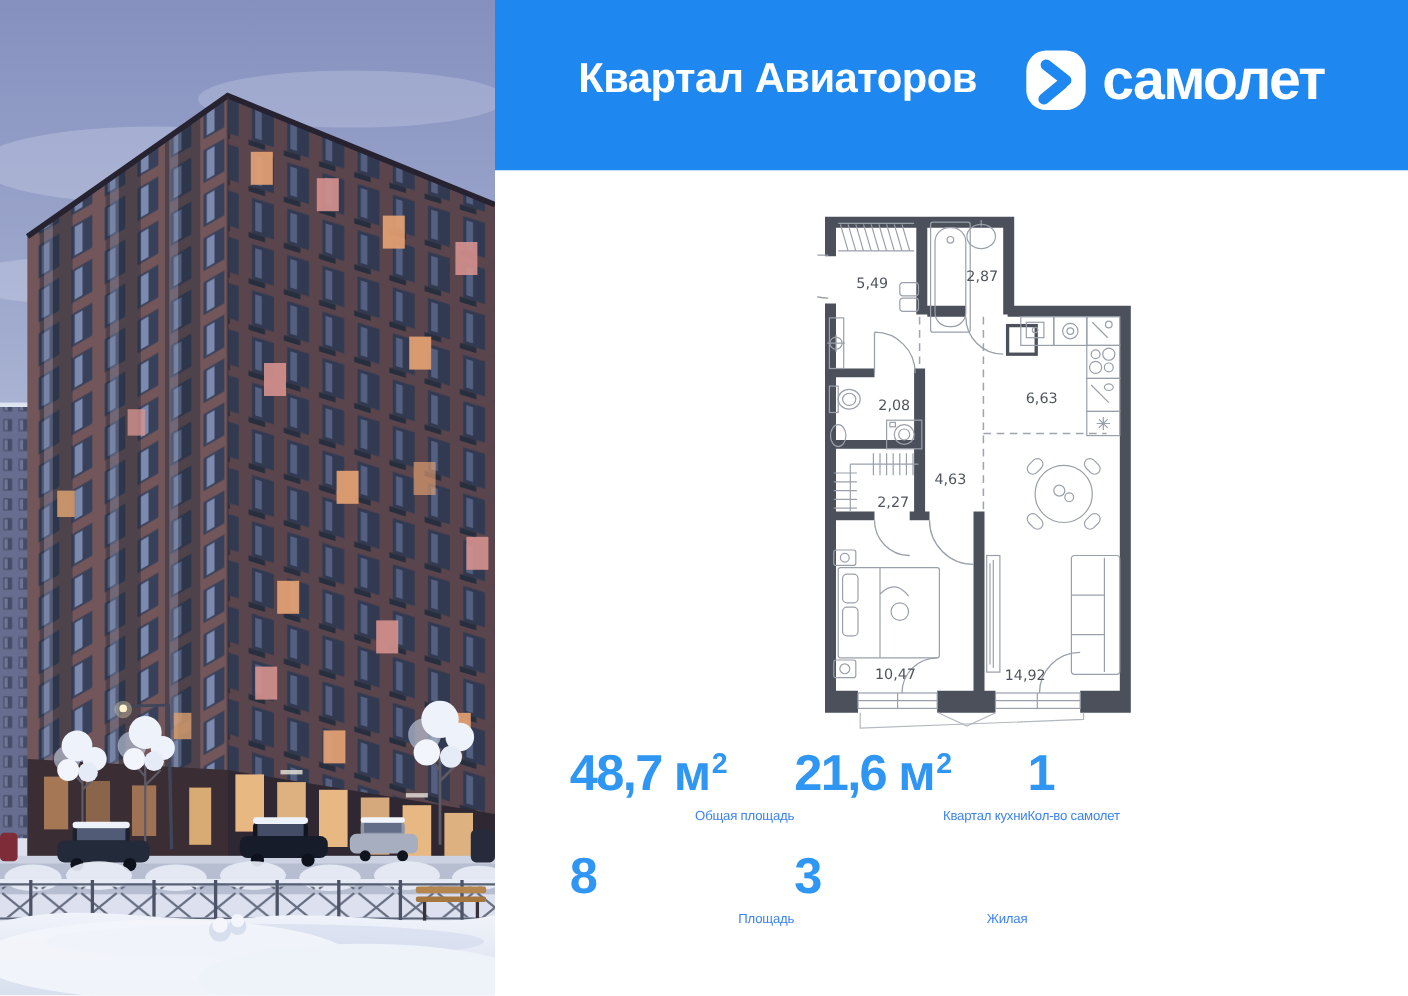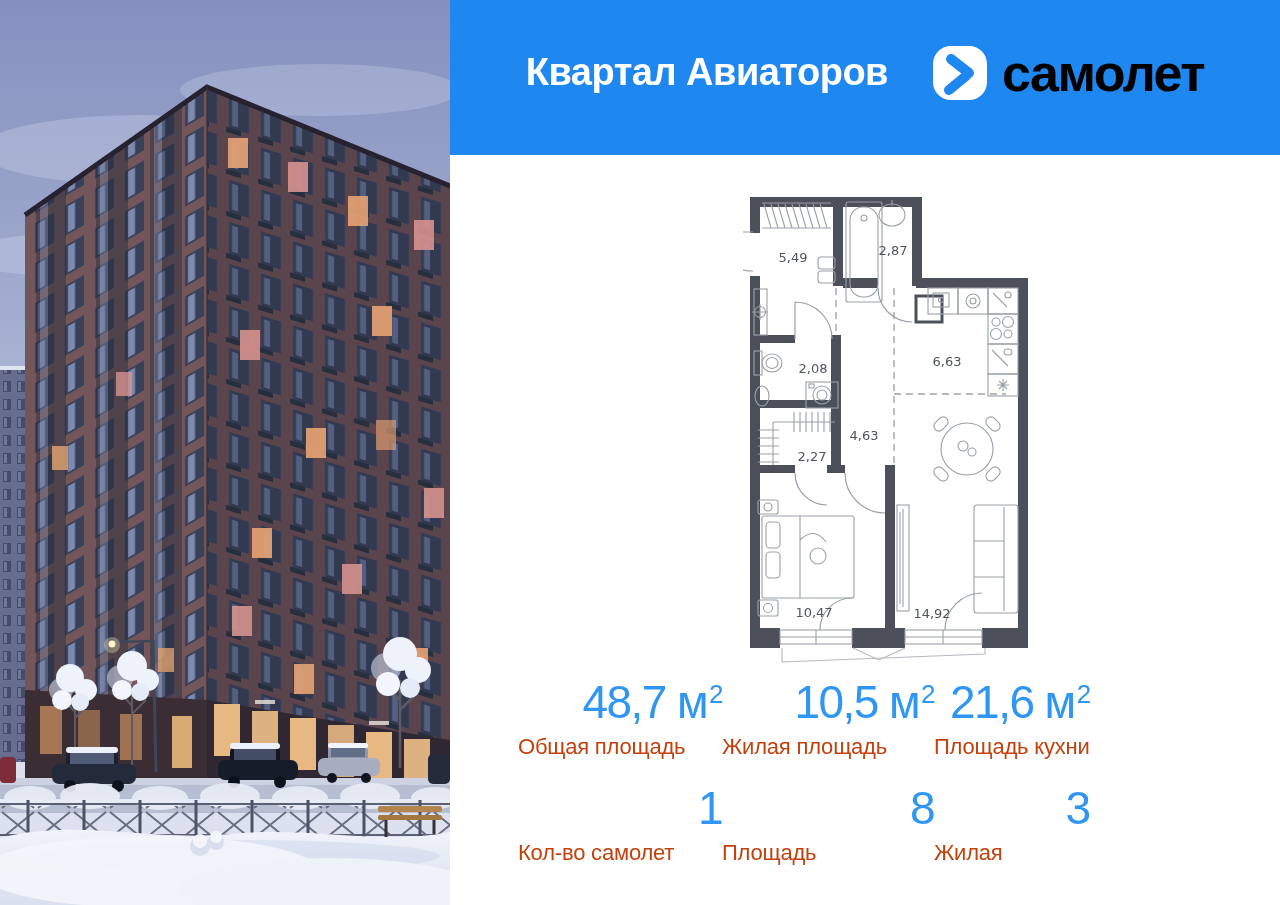--- a/index.html
+++ b/index.html
@@ -4,29 +4,29 @@
 <style>
   html,body{margin:0;padding:0;background:#fff;}
   .page{position:relative;width:1280px;height:905px;overflow:hidden;
         font-family:"Liberation Sans","DejaVu Sans",sans-serif;background:#fff;}
   .photo-pane{position:absolute;left:0;top:0;width:450px;height:905px;}
   .right-pane{position:absolute;left:450px;top:0;width:830px;height:905px;background:#fff;}
   .brand-header{height:155px;background:#1e87f0;display:flex;align-items:center;
                 justify-content:center;gap:44px;padding-bottom:10px;box-sizing:border-box;}
   .project-title{font-size:38px;font-weight:700;color:#fff;letter-spacing:-0.5px;white-space:nowrap;}
   .logo{display:flex;align-items:center;gap:14px;}
-  .logo-text{font-size:52px;font-weight:700;color:#000000;letter-spacing:-1.5px;line-height:1;}
+  .logo-text{font-size:52px;font-weight:700;color:#ffffff;letter-spacing:-1.5px;line-height:1;}
   .content{position:relative;height:838px;background:#fff;}
   .floor-plan-svg{position:absolute;left:293px;top:33px;}
   .stats{position:absolute;left:68px;top:524px;display:grid;
          grid-template-columns:204px 212px auto;row-gap:25px;}
-  .stat-value{font-size:46px;font-weight:400;letter-spacing:-1.5px;line-height:1;color:#2f96f3;text-align:right;}
+  .stat-value{font-size:46px;font-weight:700;letter-spacing:-1.5px;line-height:1;color:#2f96f3;}
   .stat-unit{margin-left:11px;}
   .stat-sup{font-size:26px;position:relative;top:-15px;margin-left:2px;}
-  .stat-label{font-size:22px;color:#c2410c;margin-top:9px;letter-spacing:-0.2px;}
+  .stat-label{font-size:12px;color:#3b82f6;margin-top:9px;letter-spacing:-0.2px;text-align:right;}
   svg text{font-family:"DejaVu Sans","Liberation Sans",sans-serif;}
 </style>
 </head>
 <body>
 
 <div class="page">
 
   <div class="photo-pane">
     <svg width="450" height="905" viewBox="0 0 450 905">
       <defs>
@@ -394,26 +394,22 @@
           <text x="932" y="618">14,92</text>
         </g>
       </svg>
 
       <div class="stats">
         <div class="stat-cell">
           <div class="stat-value"><span>48,7</span><span class="stat-unit">м</span><span class="stat-sup">2</span></div>
           <div class="stat-label">Общая площадь</div>
         </div>
         <div class="stat-cell">
-          <div class="stat-value"><span>10,5</span><span class="stat-unit">м</span><span class="stat-sup">2</span></div>
-          <div class="stat-label">Жилая площадь</div>
-        </div>
-        <div class="stat-cell">
           <div class="stat-value"><span>21,6</span><span class="stat-unit">м</span><span class="stat-sup">2</span></div>
-          <div class="stat-label">Площадь кухни</div>
+          <div class="stat-label">Квартал кухни</div>
         </div>
         <div class="stat-cell">
           <div class="stat-value"><span>1</span></div>
           <div class="stat-label">Кол-во самолет</div>
         </div>
         <div class="stat-cell">
           <div class="stat-value"><span>8</span></div>
           <div class="stat-label">Площадь</div>
         </div>
         <div class="stat-cell">

